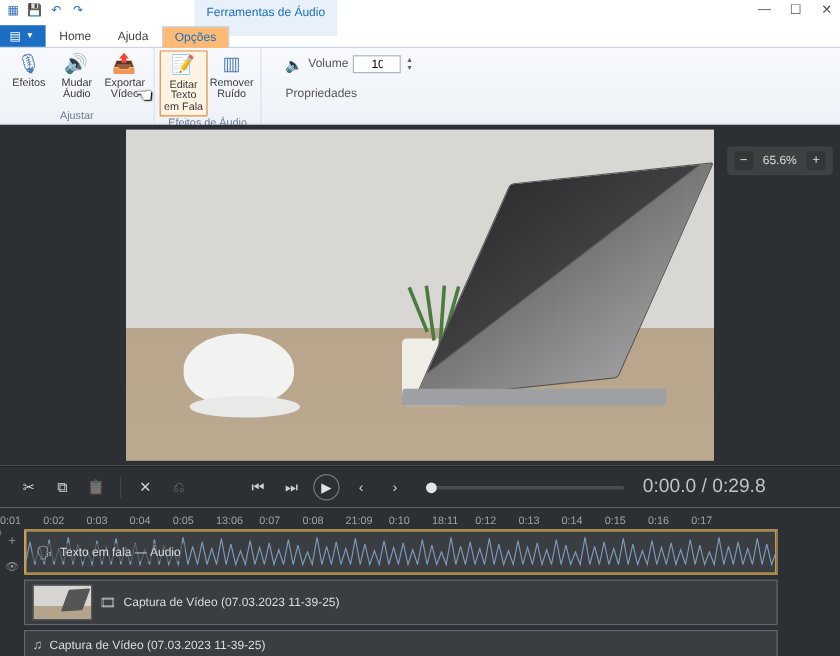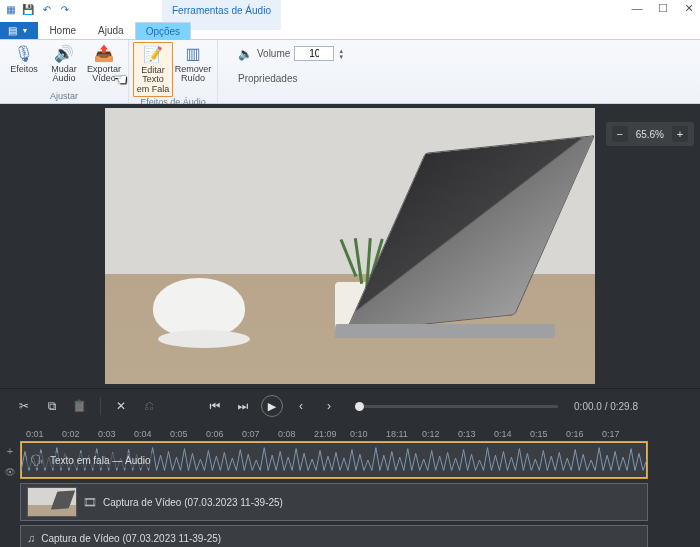--- a/index.html
+++ b/index.html
@@ -9,21 +9,21 @@
 .titlebar .qat { display: flex; gap: 4px; align-items: center; }
 .qat-icon { width: 14px; height: 14px; display: flex; align-items: center; justify-content: center; font-size: 10px; }
 .context-tab { margin-left: 90px; font-size: 10px; color: #1b6ec2; background: #e8f0fa; padding: 14px 10px; border-top: 2px solid #3a80d4; }
 .window-controls { position: absolute; right: 4px; top: 2px; display: flex; gap: 12px; font-size: 11px; color: #555; }
 .window-controls span { width: 14px; text-align: center; }
 
 .tabstrip { height: 22px; background: #fff; border-bottom: 1px solid #c6d4e8; display: flex; align-items: flex-end; }
 .file-menu { background: #1b6ec2; color: #fff; font-size: 10px; padding: 3px 10px 3px 8px; display: flex; align-items: center; gap: 4px; }
 .file-menu .caret { font-size: 7px; }
 .tab { font-size: 10px; padding: 3px 10px; color: #444; border: 1px solid transparent; border-bottom: none; cursor: default; }
-.tab.active { background: #7dd3fc; border-color: #c6d4e8; position: relative; top: 1px; }
+.tab.active { background: #fdba74; border-color: #c6d4e8; position: relative; top: 1px; }
 .tab.context { color: #1b6ec2; }
 
 .ribbon { height: 64px; background: linear-gradient(#f7f9fc,#eef2f8); border-bottom: 1px solid #c6d4e8; display: flex; }
 .ribbon-group { display: flex; flex-direction: column; border-right: 1px solid #d9e2ef; padding: 2px 4px 0 4px; }
 .ribbon-group .buttons { display: flex; flex: 1; }
 .ribbon-group .group-label { font-size: 9px; color: #6b7a90; text-align: center; padding-bottom: 2px; }
 .rbtn { display: flex; flex-direction: column; align-items: center; justify-content: flex-start; width: 40px; padding: 2px 1px; font-size: 9px; color: #3b3b3b; text-align: center; line-height: 1.05; gap: 1px; }
 .rbtn .ico { height: 20px; display: flex; align-items: center; justify-content: center; font-size: 16px; color: #4f7bb5; }
 .rbtn.highlight { border: 1px solid #e28f3a; background: #fff3e3; border-radius: 1px; }
 .ribbon-right { display: flex; align-items: flex-start; padding: 6px 0 0 20px; gap: 4px; font-size: 10px; color: #555; flex-direction: column; }
@@ -52,24 +52,24 @@
 .zoom-btn { width: 16px; height: 16px; display: flex; align-items: center; justify-content: center; background: rgba(0,0,0,0.15); border-radius: 2px; font-size: 11px; }
 
 .controls-bar { height: 35px; background: #2c2f33; display: flex; align-items: center; padding: 0 14px; gap: 8px; color: #cfd2d6; font-size: 11px; border-top: 1px solid #222; }
 .ctrl-btn { width: 20px; height: 20px; display: flex; align-items: center; justify-content: center; font-size: 12px; color: #cfd2d6; }
 .ctrl-btn.disabled { opacity: 0.35; }
 .ctrl-sep { width: 1px; height: 18px; background: #444; margin: 0 2px; }
 .play-circle { width: 22px; height: 22px; border: 1px solid #777; border-radius: 50%; display: flex; align-items: center; justify-content: center; font-size: 11px; color: #e5e5e5; }
 .progress-wrap { flex: 1; display: flex; align-items: center; margin: 0 8px; }
 .progress-track { flex:1; height: 3px; background: #4a4d51; border-radius: 2px; position: relative; }
 .progress-handle { position: absolute; left: 0; top: -3px; width: 9px; height: 9px; background: #e5e5e5; border-radius: 50%; }
-.time-label { font-size: 10px; color: #bfc3c8; }
+.time-label { font-size: 16px; color: #bfc3c8; }
 
 .timeline-area { background: #2c2f33; flex:1; padding-top:4px; }
-.ruler { display: flex; font-size: 9px; color: #9ea2a7; padding-left: 26px; gap: 0; height: 14px; align-items:center; }
+.ruler { display: flex; font-size: 9px; color: #9ea2a7; gap: 0; height: 14px; align-items:center; }
 .ruler span { width: 36px; text-align: left; position: relative; }
 .ruler span::before { content:""; position:absolute; left:0; top:13px; width:1px; height:4px; background:#6a6d71; }
 
 .track-left { width: 20px; display: flex; flex-direction: column; align-items: center; gap: 10px; padding-top: 4px; color: #8f9499; font-size: 11px; }
 .tracks-wrap { display: flex; }
 .tracks { flex:1; padding-right:18px; }
 .track { display: flex; align-items: center; margin-bottom: 4px; }
 .clip { height: 38px; display: flex; align-items: center; gap: 6px; padding: 0 6px; font-size: 10px; color: #d9dce0; position: relative; overflow: hidden; }
 .clip.audio { background: #3a3d41; border: 1px solid #cba24a; width: 628px; }
 .clip.audio.selected { box-shadow: inset 0 0 0 1px #e2b35c; }
@@ -201,21 +201,21 @@
   <div style="width:40px"></div>
 </div>
 
 <div class="timeline-area">
   <div class="ruler" id="ruler">
       <span>0:01</span>
       <span>0:02</span>
       <span>0:03</span>
       <span>0:04</span>
       <span>0:05</span>
-      <span>0:06</span>
+      <span>13:06</span>
       <span>0:07</span>
       <span>0:08</span>
       <span>21:09</span>
       <span>0:10</span>
       <span>18:11</span>
       <span>0:12</span>
       <span>0:13</span>
       <span>0:14</span>
       <span>0:15</span>
       <span>0:16</span>

